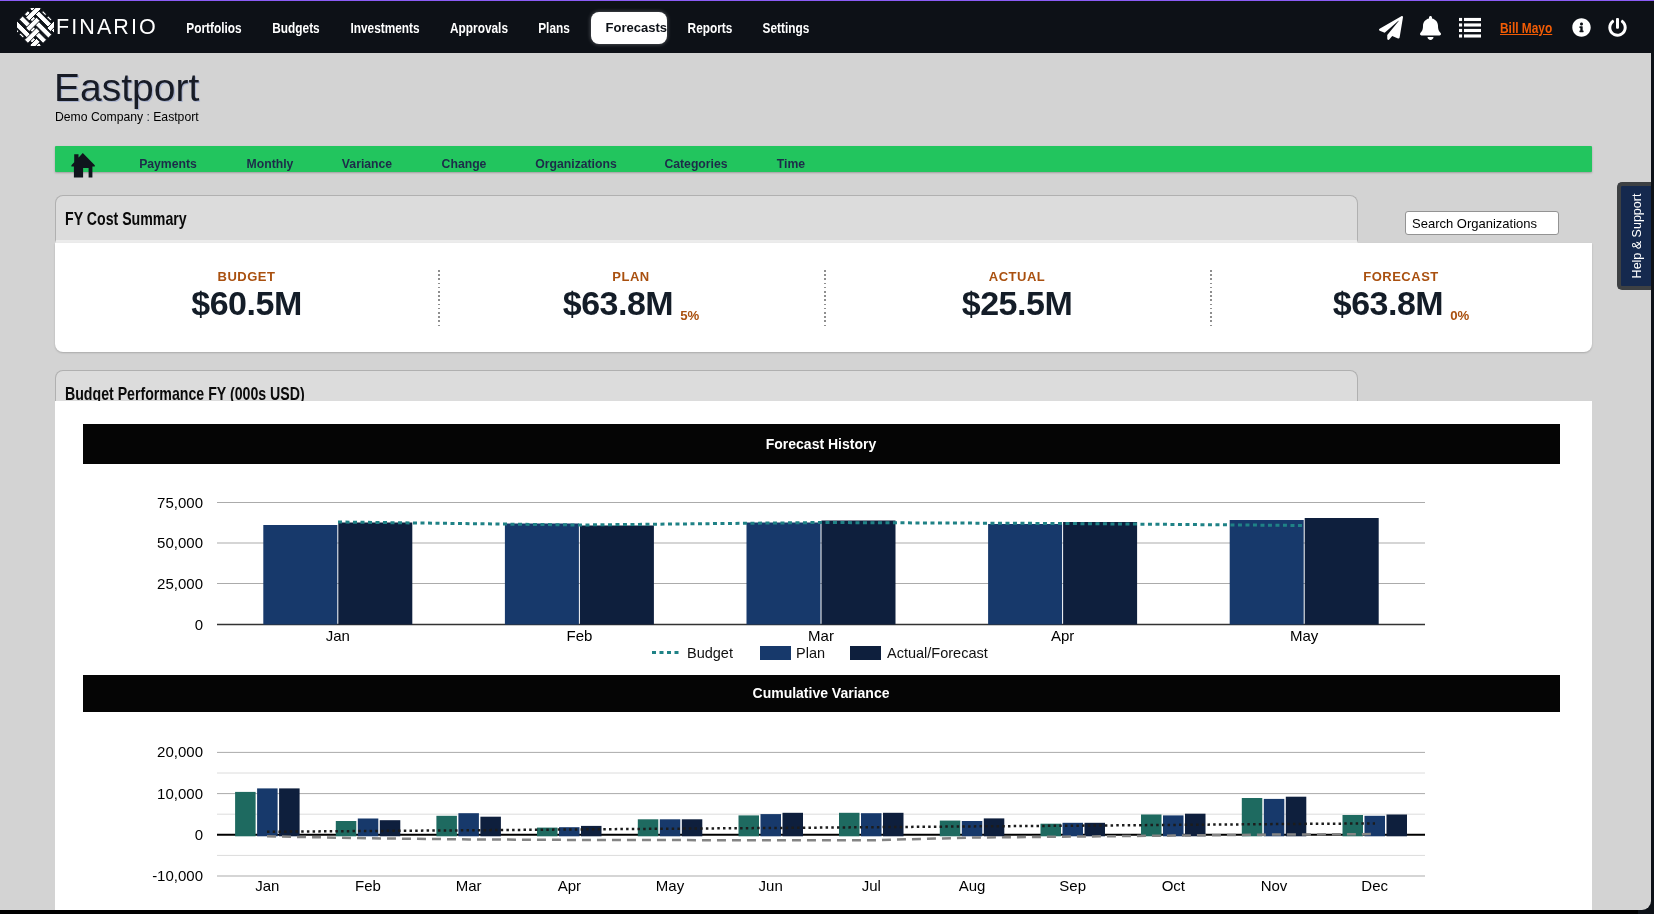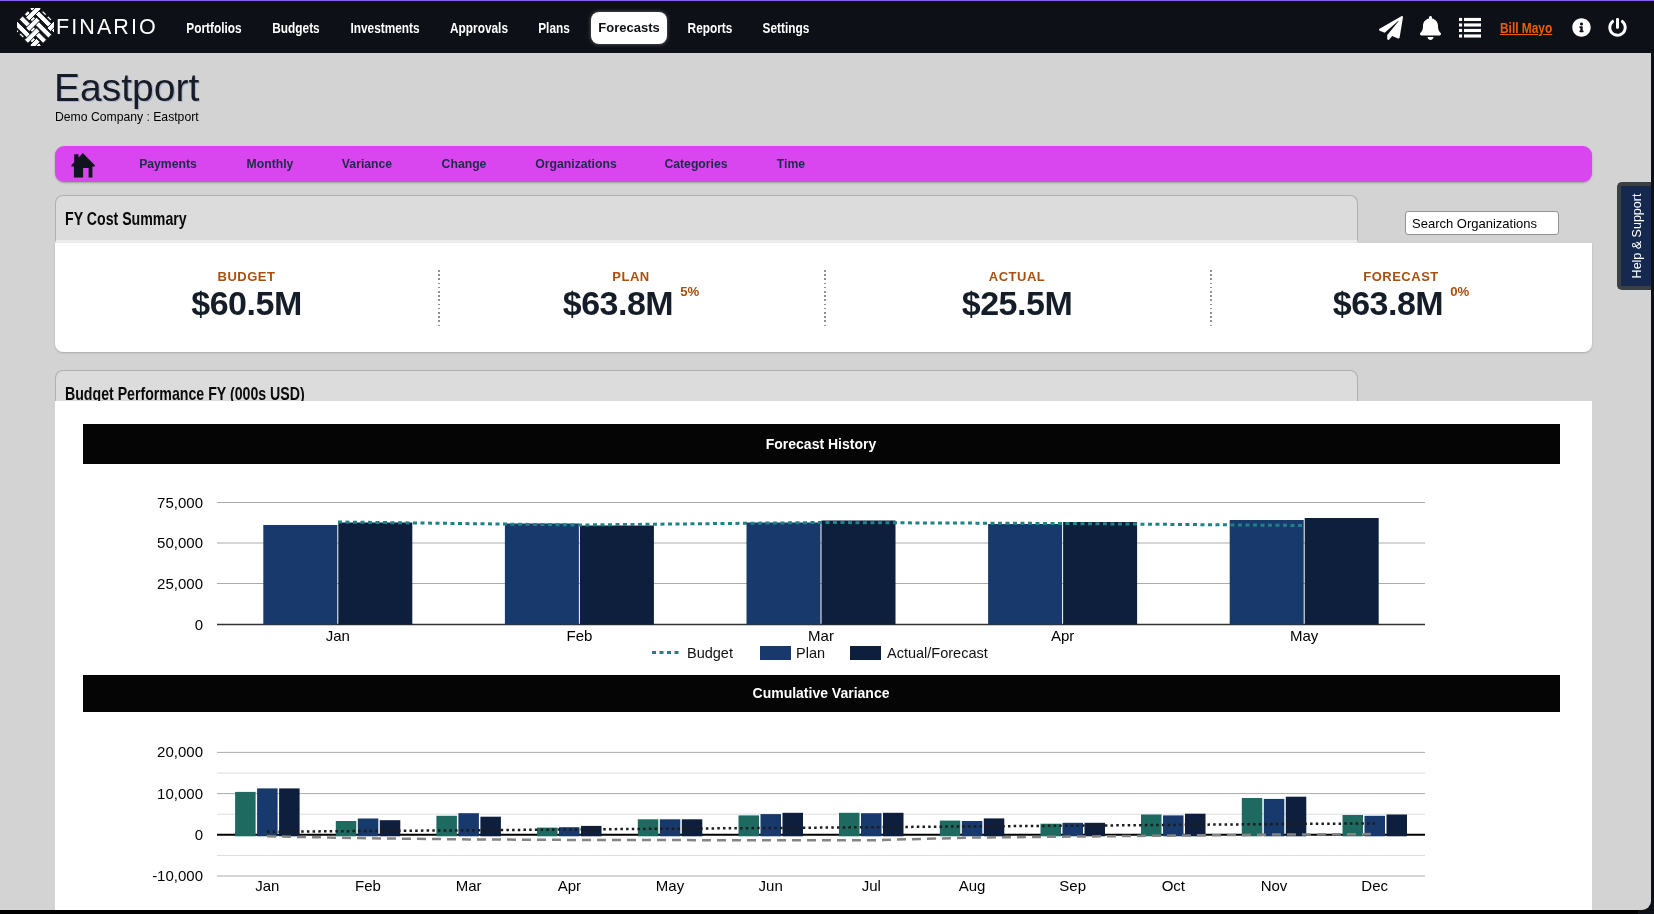--- a/index.html
+++ b/index.html
@@ -3,45 +3,45 @@
 <meta charset="utf-8">
 <style>
 *{margin:0;padding:0;box-sizing:border-box}
 html,body{width:1654px;height:914px;overflow:hidden}
 body{font-family:"Liberation Sans",sans-serif;background:#d3d3d3;position:relative}
 .abs{position:absolute}
 
 #nav{position:absolute;left:0;top:0;width:1654px;height:53px;background:#0d1117;border-top:1px solid #8b5cf6}
 #nav .menu{position:absolute;top:0;height:53px;line-height:54px;color:#fff;font-size:15px;font-weight:bold;transform:translateX(-50%) scaleX(0.79);white-space:nowrap}
 #logo-txt{position:absolute;left:56px;top:0;height:53px;line-height:53px;color:#fff;font-size:21.5px;letter-spacing:2.1px;font-weight:400}
-#pill{position:absolute;left:591px;top:11px;width:76px;height:32px;background:#fff;border-radius:8px;color:#0d1117;font-size:13px;font-weight:bold;text-align:center;line-height:31px;box-shadow:0 0 4px rgba(255,255,255,.35)}#pill span{display:inline-block}
+#pill{position:absolute;left:591px;top:11px;width:76px;height:32px;background:#fff;border-radius:8px;color:#0d1117;font-size:13px;font-weight:bold;text-align:right;line-height:31px;box-shadow:0 0 4px rgba(255,255,255,.35)}#pill span{display:inline-block}
 #billmayo{position:absolute;left:1500px;top:0;height:53px;line-height:54px;color:#f25c05;font-size:14px;font-weight:bold;text-decoration:underline;transform:scaleX(0.85);transform-origin:0 50%}
 
 #h1{position:absolute;left:54px;top:72px;font-size:39px;line-height:31px;color:#181c26;text-shadow:1.2px 1.2px 0 rgba(120,140,200,.45)}
 #crumb{position:absolute;left:55px;top:110px;font-size:12.2px;color:#181f2e}
 #crumb a{color:#000000;}
 
-#tabbar{position:absolute;left:55px;top:146px;width:1537px;height:36px;background:#d946ef;border-radius:9px;box-shadow:0 1px 2px rgba(0,0,0,.25)}
+#tabbar{position:absolute;left:55px;top:146px;width:1537px;height:26px;background:#22c55e;border-radius:1px;box-shadow:0 1px 2px rgba(0,0,0,.25)}
 #tabbar .tab{position:absolute;top:0;height:36px;line-height:36px;font-size:13px;font-weight:bold;color:#1d2b49;transform:translateX(-50%) scaleX(0.94);white-space:nowrap}
 
 #help{position:absolute;left:1617px;top:182px;width:37px;height:108px;background:#15294e;border:4px solid #3d4043;border-right:none;border-radius:5px 0 0 5px;display:flex;align-items:center;justify-content:center}
 #help span{transform:rotate(-90deg);white-space:nowrap;color:#fff;font-size:12.5px}
 
 .sechead{position:absolute;left:55px;width:1303px;background:#dcdcdc;border:1px solid #b0b0b0;border-bottom:3px solid #ececec}
 .sechead .t{position:absolute;left:9px;font-size:19px;font-weight:bold;color:#0a0a0a;transform:scaleX(0.745);transform-origin:0 50%;white-space:nowrap}
 .secbody{position:absolute;left:55px;width:1537px;background:#fff}
 #sec1h{top:195px;height:48px;border-radius:8px 8px 0 0}
 #sec1b{top:243px;height:109px;border-radius:0 0 8px 8px;box-shadow:0 1px 2px rgba(0,0,0,.2)}
 #sec2h{top:370px;height:47px;border-radius:8px 8px 0 0}
 #sec2b{top:401px;height:553px;border-radius:0 0 8px 8px;overflow:hidden}
 #search{position:absolute;left:1405px;top:211px;width:154px;height:24px;background:#fff;border:1.5px solid #939393;border-radius:3px;font-size:13px;color:#000;padding-left:6px;line-height:20px}
 
 .kpi{position:absolute;top:243px;height:109px;display:flex;flex-direction:column;align-items:center;justify-content:center;padding-bottom:7px}
 .kpi .lab{font-size:13px;font-weight:bold;color:#a9500f;letter-spacing:.5px;margin-bottom:3px;transform:translateY(3px)}
-.kpi .row{display:flex;align-items:flex-start}
+.kpi .row{display:flex;align-items:flex-end}
 .kpi .val{font-size:34px;font-weight:bold;color:#141d28;letter-spacing:-0.5px}
 .kpi .pct{font-size:13.2px;font-weight:bold;color:#a9500f;margin-left:7px}
 .ksep{position:absolute;top:270px;height:57px;width:2px;background:repeating-linear-gradient(to bottom,#8f8f8f 0 1.6px,transparent 1.6px 4.2px)}
 </style>
 </head>
 <body>
 <div id="nav">
   <svg style="position:absolute;left:17px;top:7px" width="37" height="38" viewBox="-18.5 -19 37 38">
     <g transform="rotate(45)" fill="#fff" stroke="#0d1117" stroke-width="0.9">
       <rect x="-16.9" y="-13.7" width="33.8" height="4.9"></rect>

